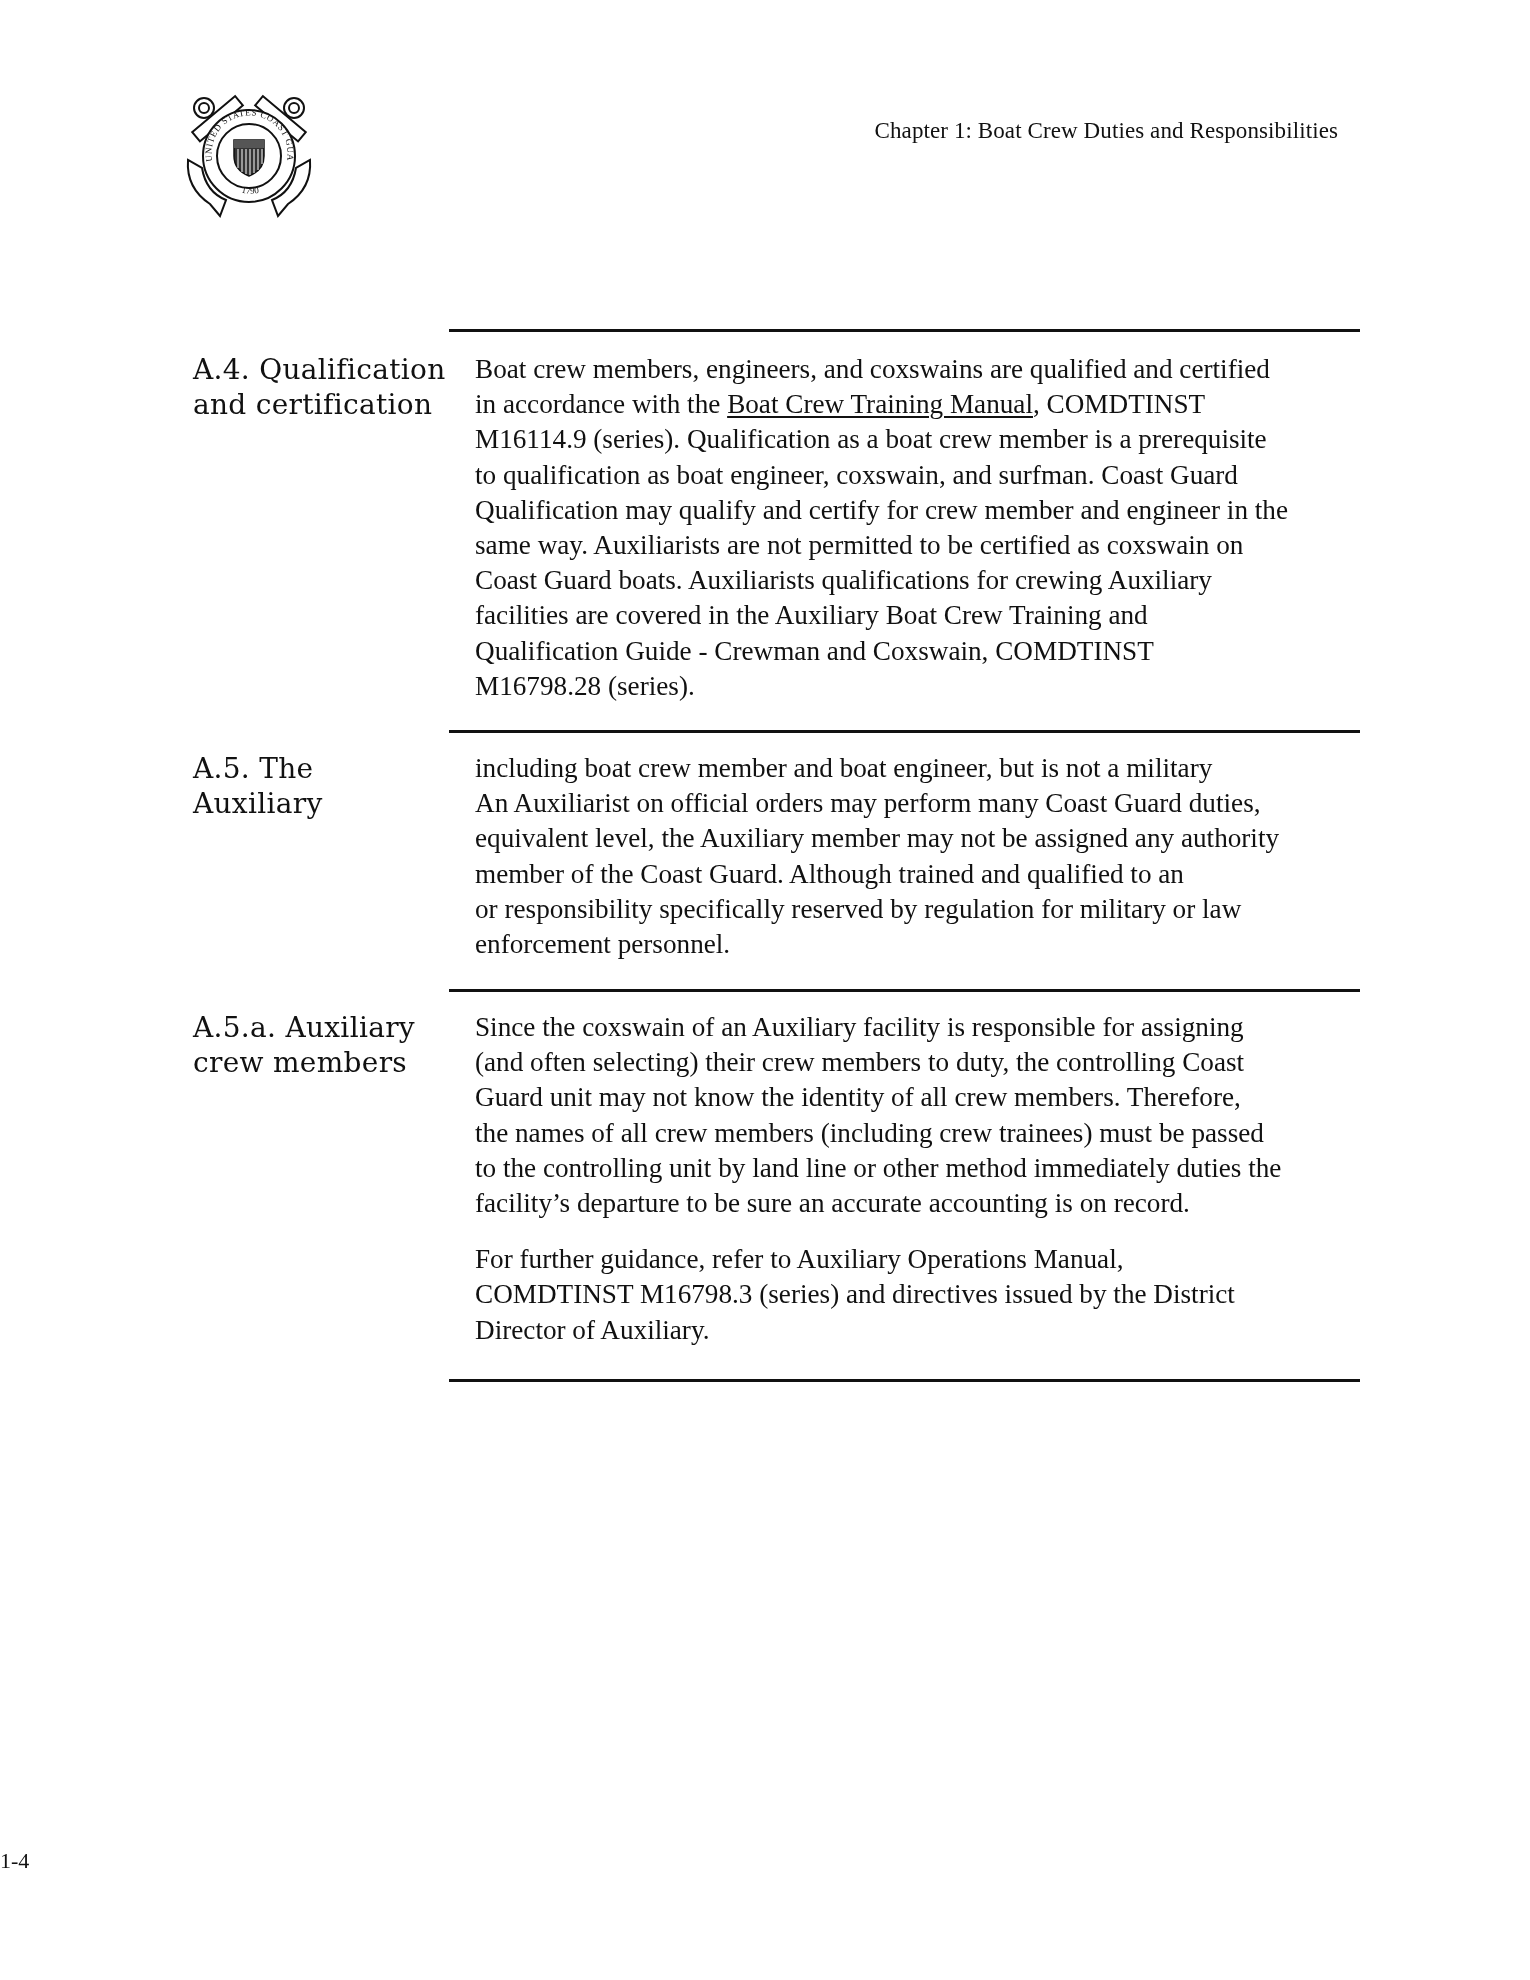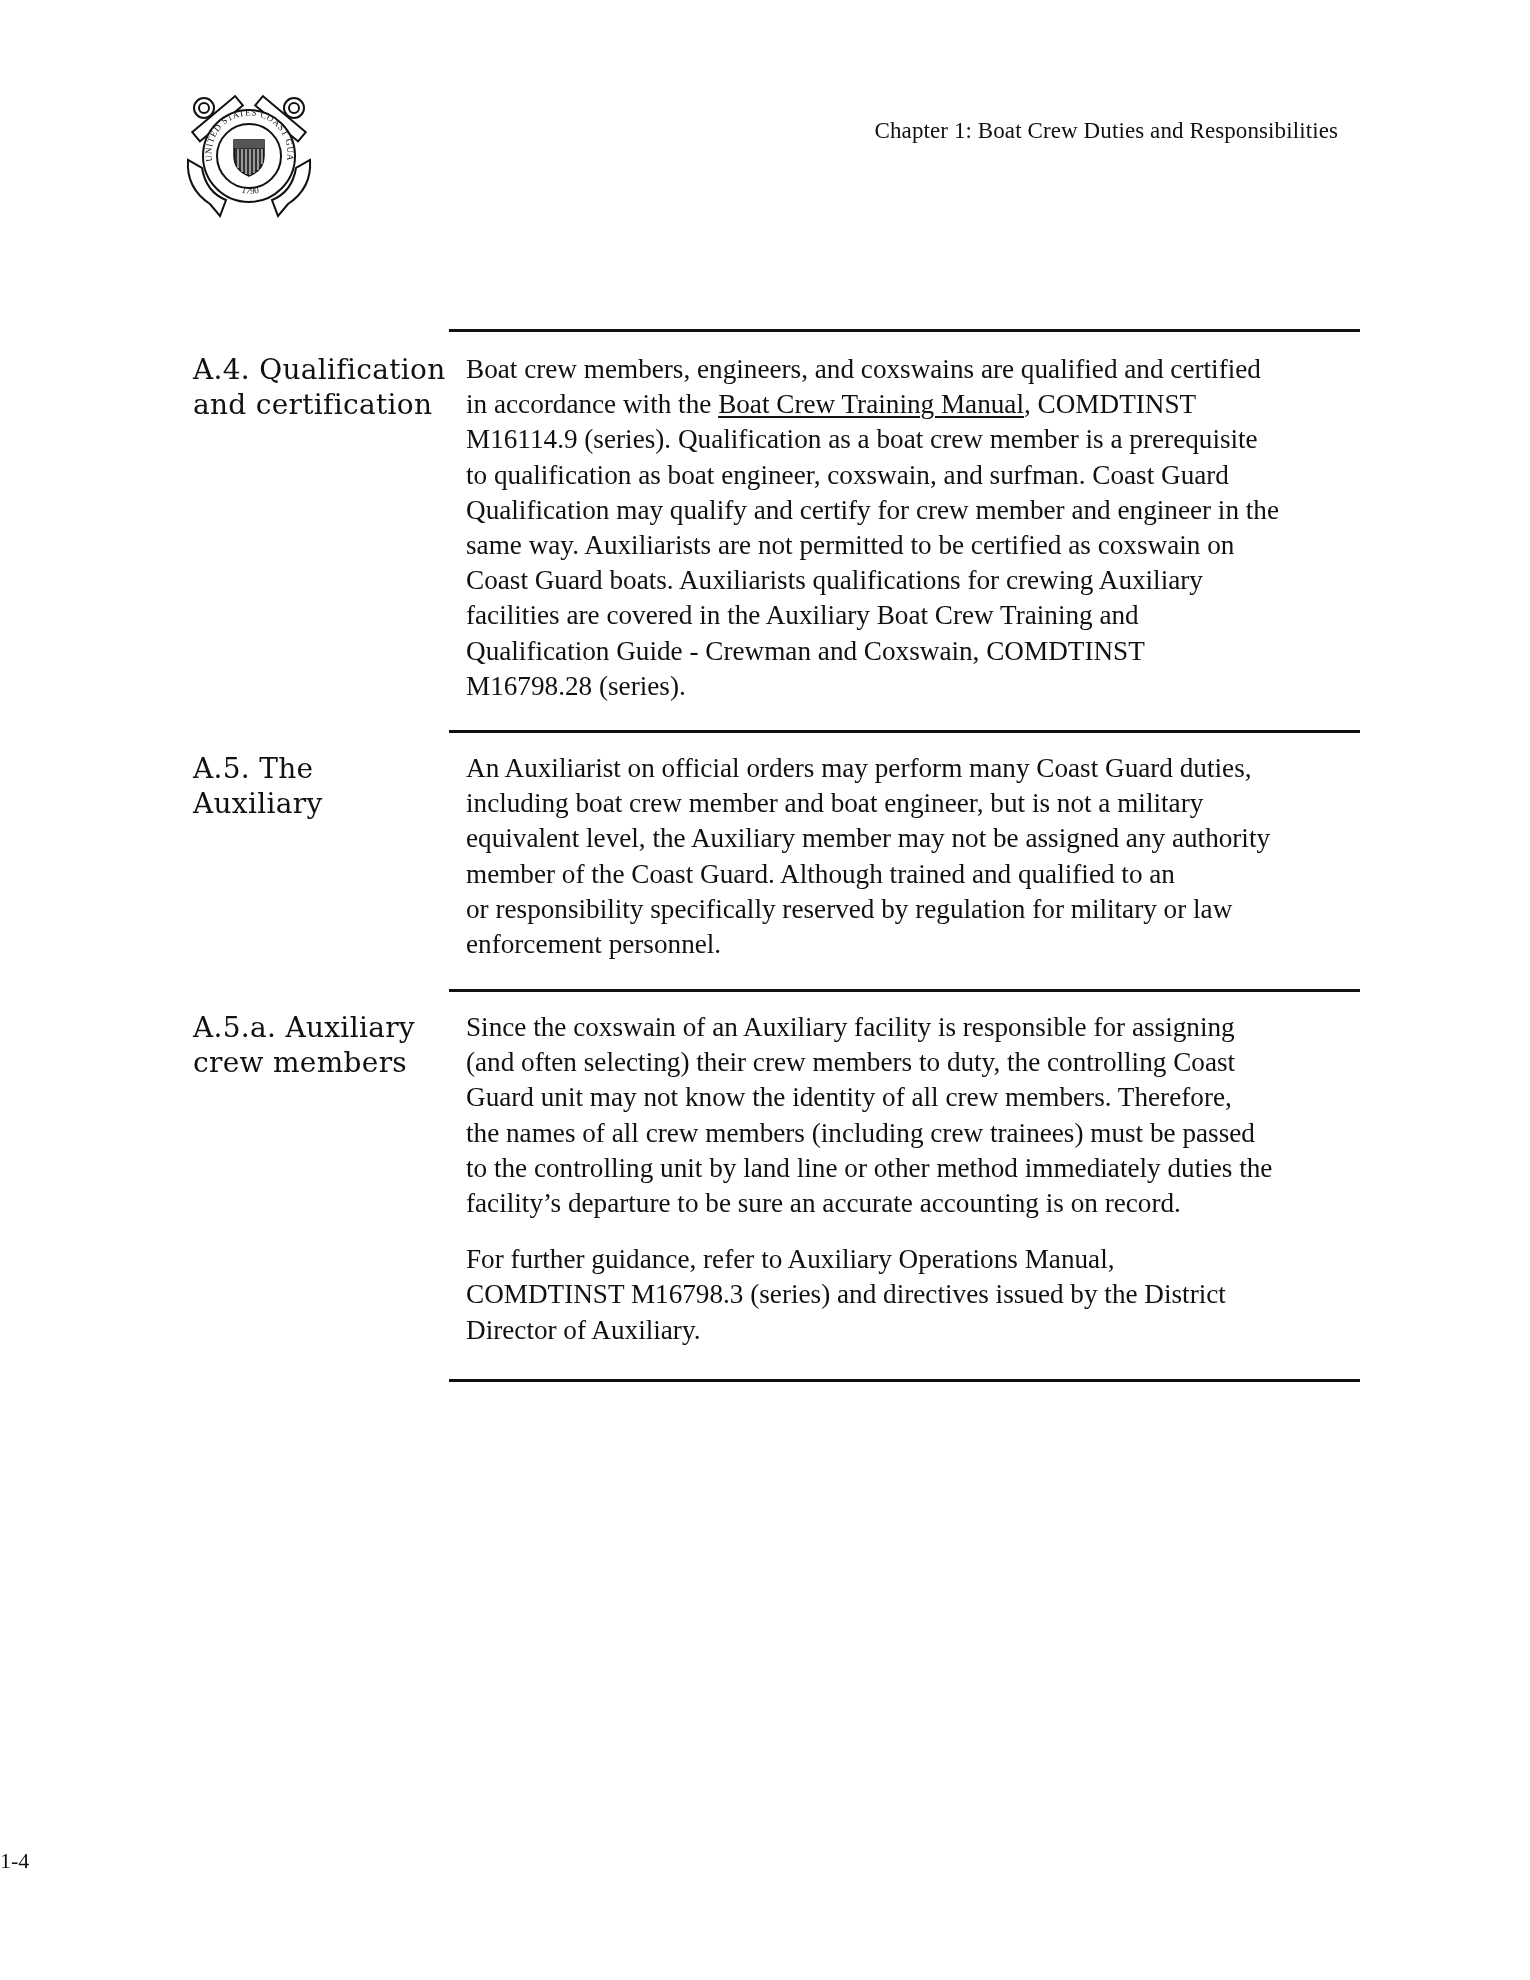--- a/index.html
+++ b/index.html
@@ -53,21 +53,21 @@
       letter-spacing: 0.3px;
     }
     .body-text {
       position: absolute;
       left: 462px;
       width: 900px;
       font-size: 27.2px;
       line-height: 35.2px;
     }
     .body-text p {
-      margin: 0 0 21px 4px;
+      margin: 0 0 21px 13px;
       padding: 0;
     }
     .body-text p:last-child {
       margin-bottom: 0;
     }
     .line {
       display: block;
       white-space: nowrap;
     }
     .underline {
@@ -163,22 +163,22 @@
   </div>
 </div>
 
 <div class="block" style="top:751px;">
   <div class="label">
     <span class="line">A.5.  The</span>
     <span class="line">Auxiliary</span>
   </div>
   <div class="body-text">
     <p>
+      <span class="line">including boat crew member and boat engineer, but is not a military</span>
       <span class="line">An Auxiliarist on official orders  may perform many Coast Guard duties,</span>
-      <span class="line">including boat crew member and boat engineer, but is not a military</span>
       <span class="line">equivalent level, the Auxiliary member may not be assigned any authority</span>
       <span class="line">member of the Coast Guard.  Although trained and qualified to an</span>
       <span class="line">or responsibility specifically reserved by regulation for military or law</span>
       <span class="line">enforcement personnel.</span>
     </p>
   </div>
 </div>
 
 <div class="block" style="top:1010px;">
   <div class="label">

